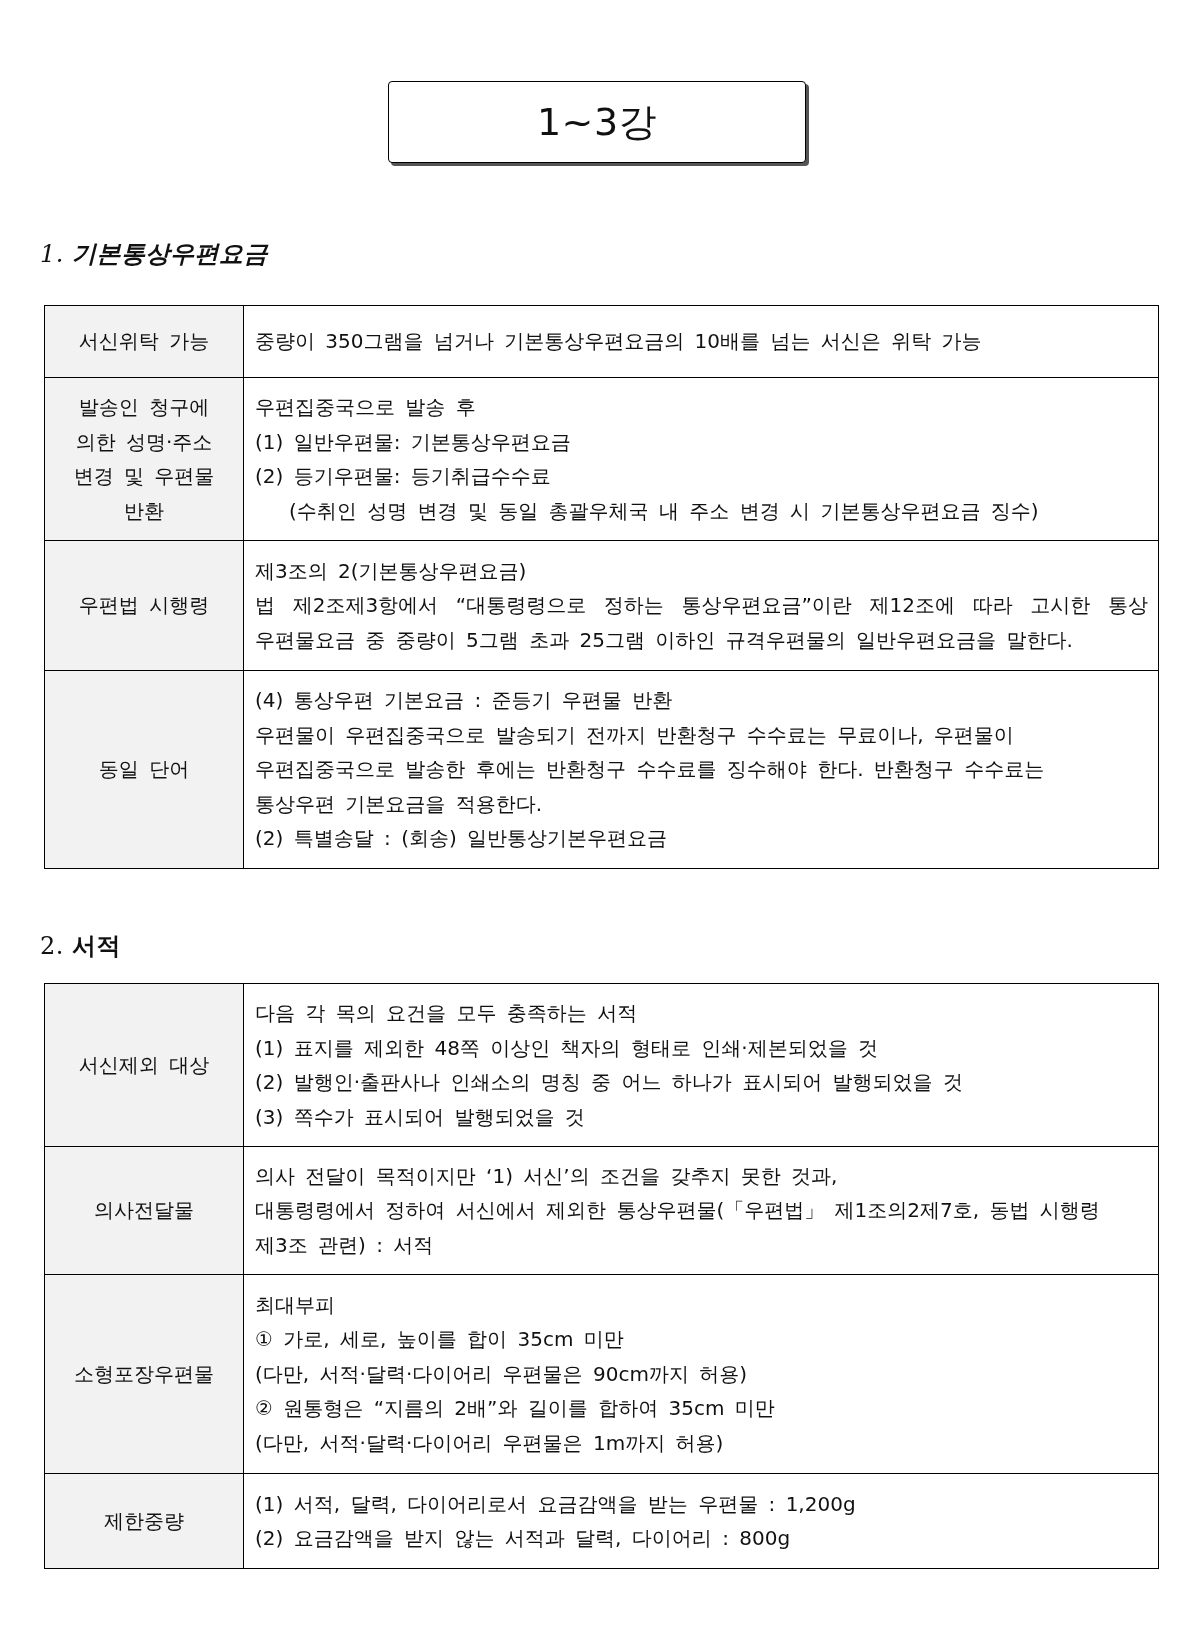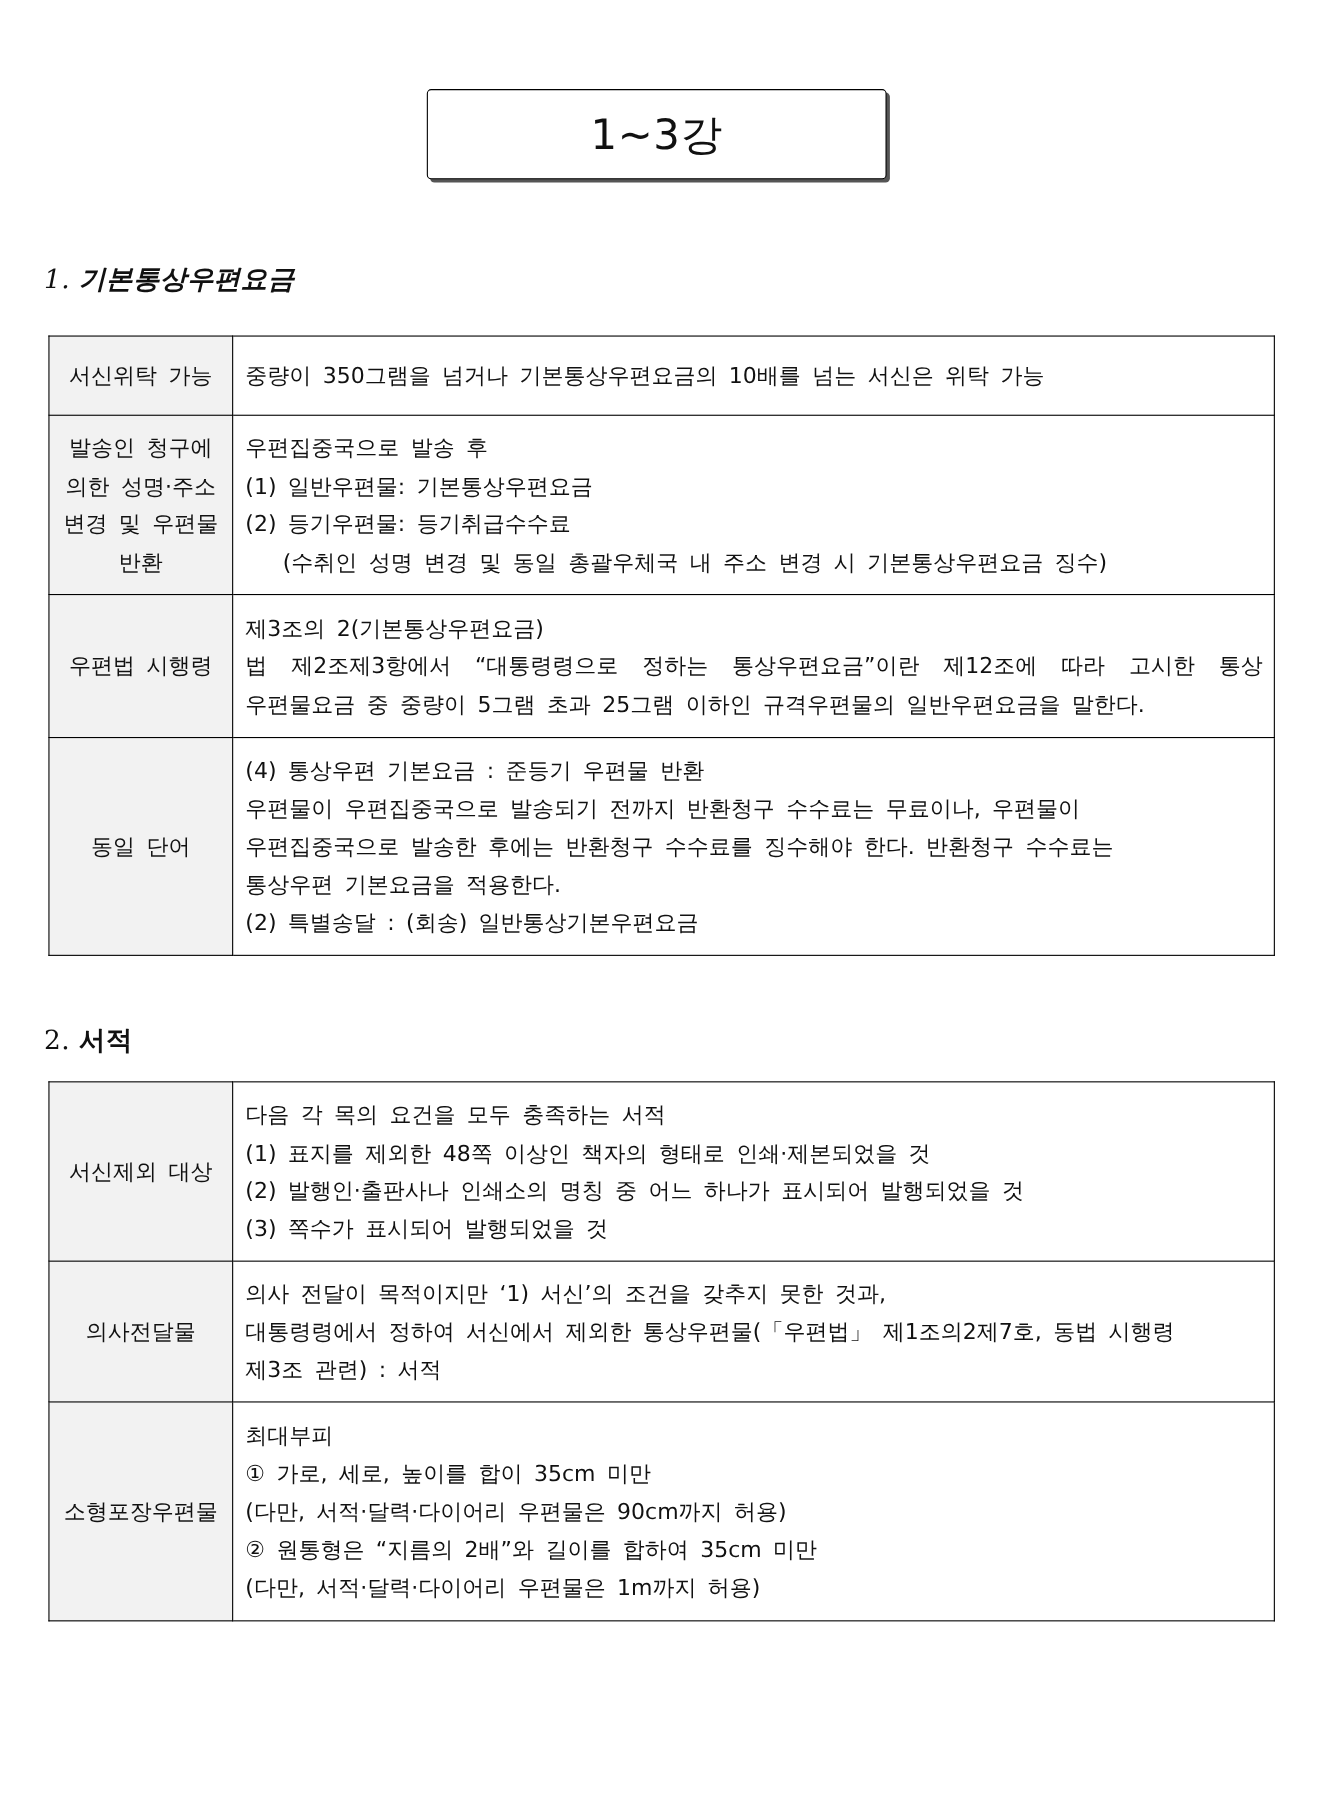--- a/index.html
+++ b/index.html
@@ -43,21 +43,21 @@
       width: 1115px;
       border-collapse: collapse;
       font-size: 20px;
     }
     table.info td {
       border: 1.5px solid #000;
       vertical-align: middle;
       line-height: 34.5px;
     }
     table.info td.label {
-      width: 167px;
+      width: 199px;
       background: #f2f2f2;
       text-align: center;
       padding: 10px 8px;
       word-spacing: 4px;
     }
     table.info td.content {
       padding: 10px 10px 10px 11px;
       word-spacing: 4px;
     }
     .line { display: block; white-space: nowrap; }
@@ -156,14 +156,23 @@
       <span class="line">소형포장우편물</span>
     </td>
     <td class="content">
       <span class="line">최대부피</span>
       <span class="line">① 가로, 세로, 높이를 합이 35cm 미만</span>
       <span class="line">(다만, 서적·달력·다이어리 우편물은 90cm까지 허용)</span>
       <span class="line">② 원통형은 “지름의 2배”와 길이를 합하여 35cm 미만</span>
       <span class="line">(다만, 서적·달력·다이어리 우편물은 1m까지 허용)</span>
     </td>
   </tr>
+  <tr style="height:95px;">
+    <td class="label">
+      <span class="line">제한중량</span>
+    </td>
+    <td class="content">
+      <span class="line">(1) 서적, 달력, 다이어리로서 요금감액을 받는 우편물 : 1,200g</span>
+      <span class="line">(2) 요금감액을 받지 않는 서적과 달력, 다이어리 : 800g</span>
+    </td>
+  </tr>
 </tbody>
   </table>
 
 </body></html>

